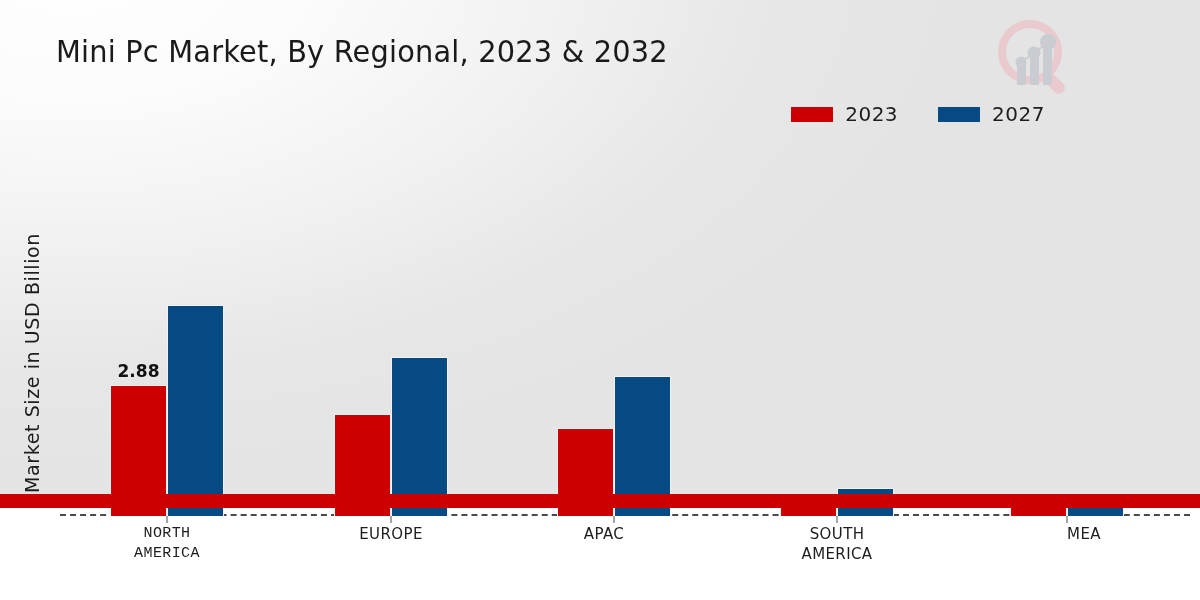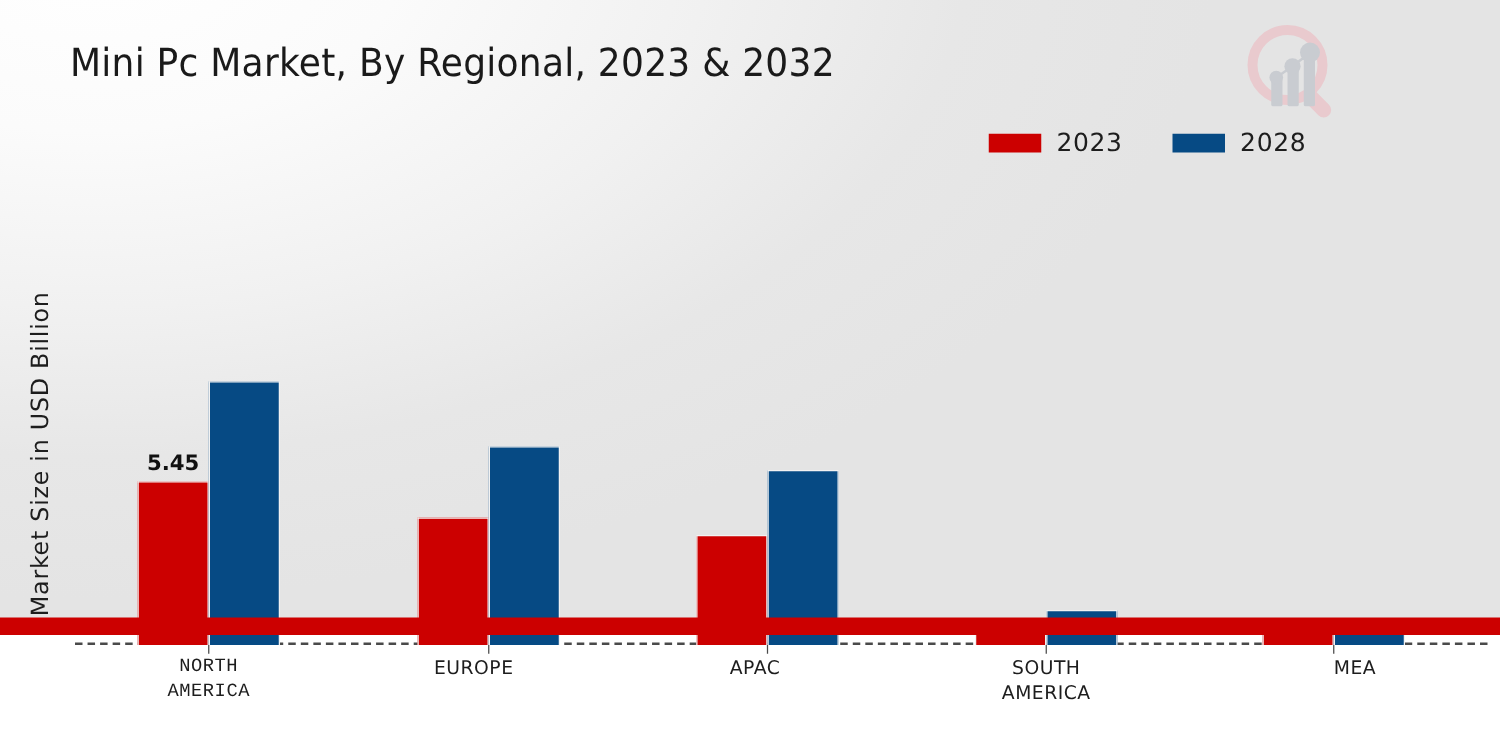--- a/index.html
+++ b/index.html
@@ -198,48 +198,48 @@
 
   <div id="chart-title">Mini Pc Market, By Regional, 2023 &amp; 2032</div>
 
   <div id="legend">
     <div class="legend-item">
       <span class="legend-swatch" style="background:#cc0000"></span>
       <span class="legend-label">2023</span>
     </div>
     <div class="legend-item">
       <span class="legend-swatch" style="background:#064a84"></span>
-      <span class="legend-label">2028</span>
+      <span class="legend-label">2027</span>
     </div>
   </div>
 
   <div id="y-axis-title">Market Size in USD Billion</div>
 
   <div id="plot-area">
     <div id="axis-line"></div>
 
     <div class="bar-group" style="left:50px;">
       <div class="bars-wrap">
         <div class="bar series-2023" style="height:131px;">
-          <span class="bar-value">5.45</span>
+          <span class="bar-value">2.88</span>
         </div>
         <div class="bar series-2032" style="height:211px;"></div>
       </div>
       <div class="tick" style="left:57px;"></div>
       <div class="cat-label" style="left:57px;font-family:Liberation Mono, monospace;">NORTH
 AMERICA</div>
     </div>
 
     <div class="bar-group" style="left:274px;">
       <div class="bars-wrap">
         <div class="bar series-2023" style="height:102px;"></div>
         <div class="bar series-2032" style="height:159px;"></div>
       </div>
       <div class="tick" style="left:57px;"></div>
-      <div class="cat-label" style="left:45px;">EUROPE</div>
+      <div class="cat-label" style="left:57px;">EUROPE</div>
     </div>
 
     <div class="bar-group" style="left:497px;">
       <div class="bars-wrap">
         <div class="bar series-2023" style="height:88px;"></div>
         <div class="bar series-2032" style="height:140px;"></div>
       </div>
       <div class="tick" style="left:57px;"></div>
       <div class="cat-label" style="left:47px;">APAC</div>
     </div>

